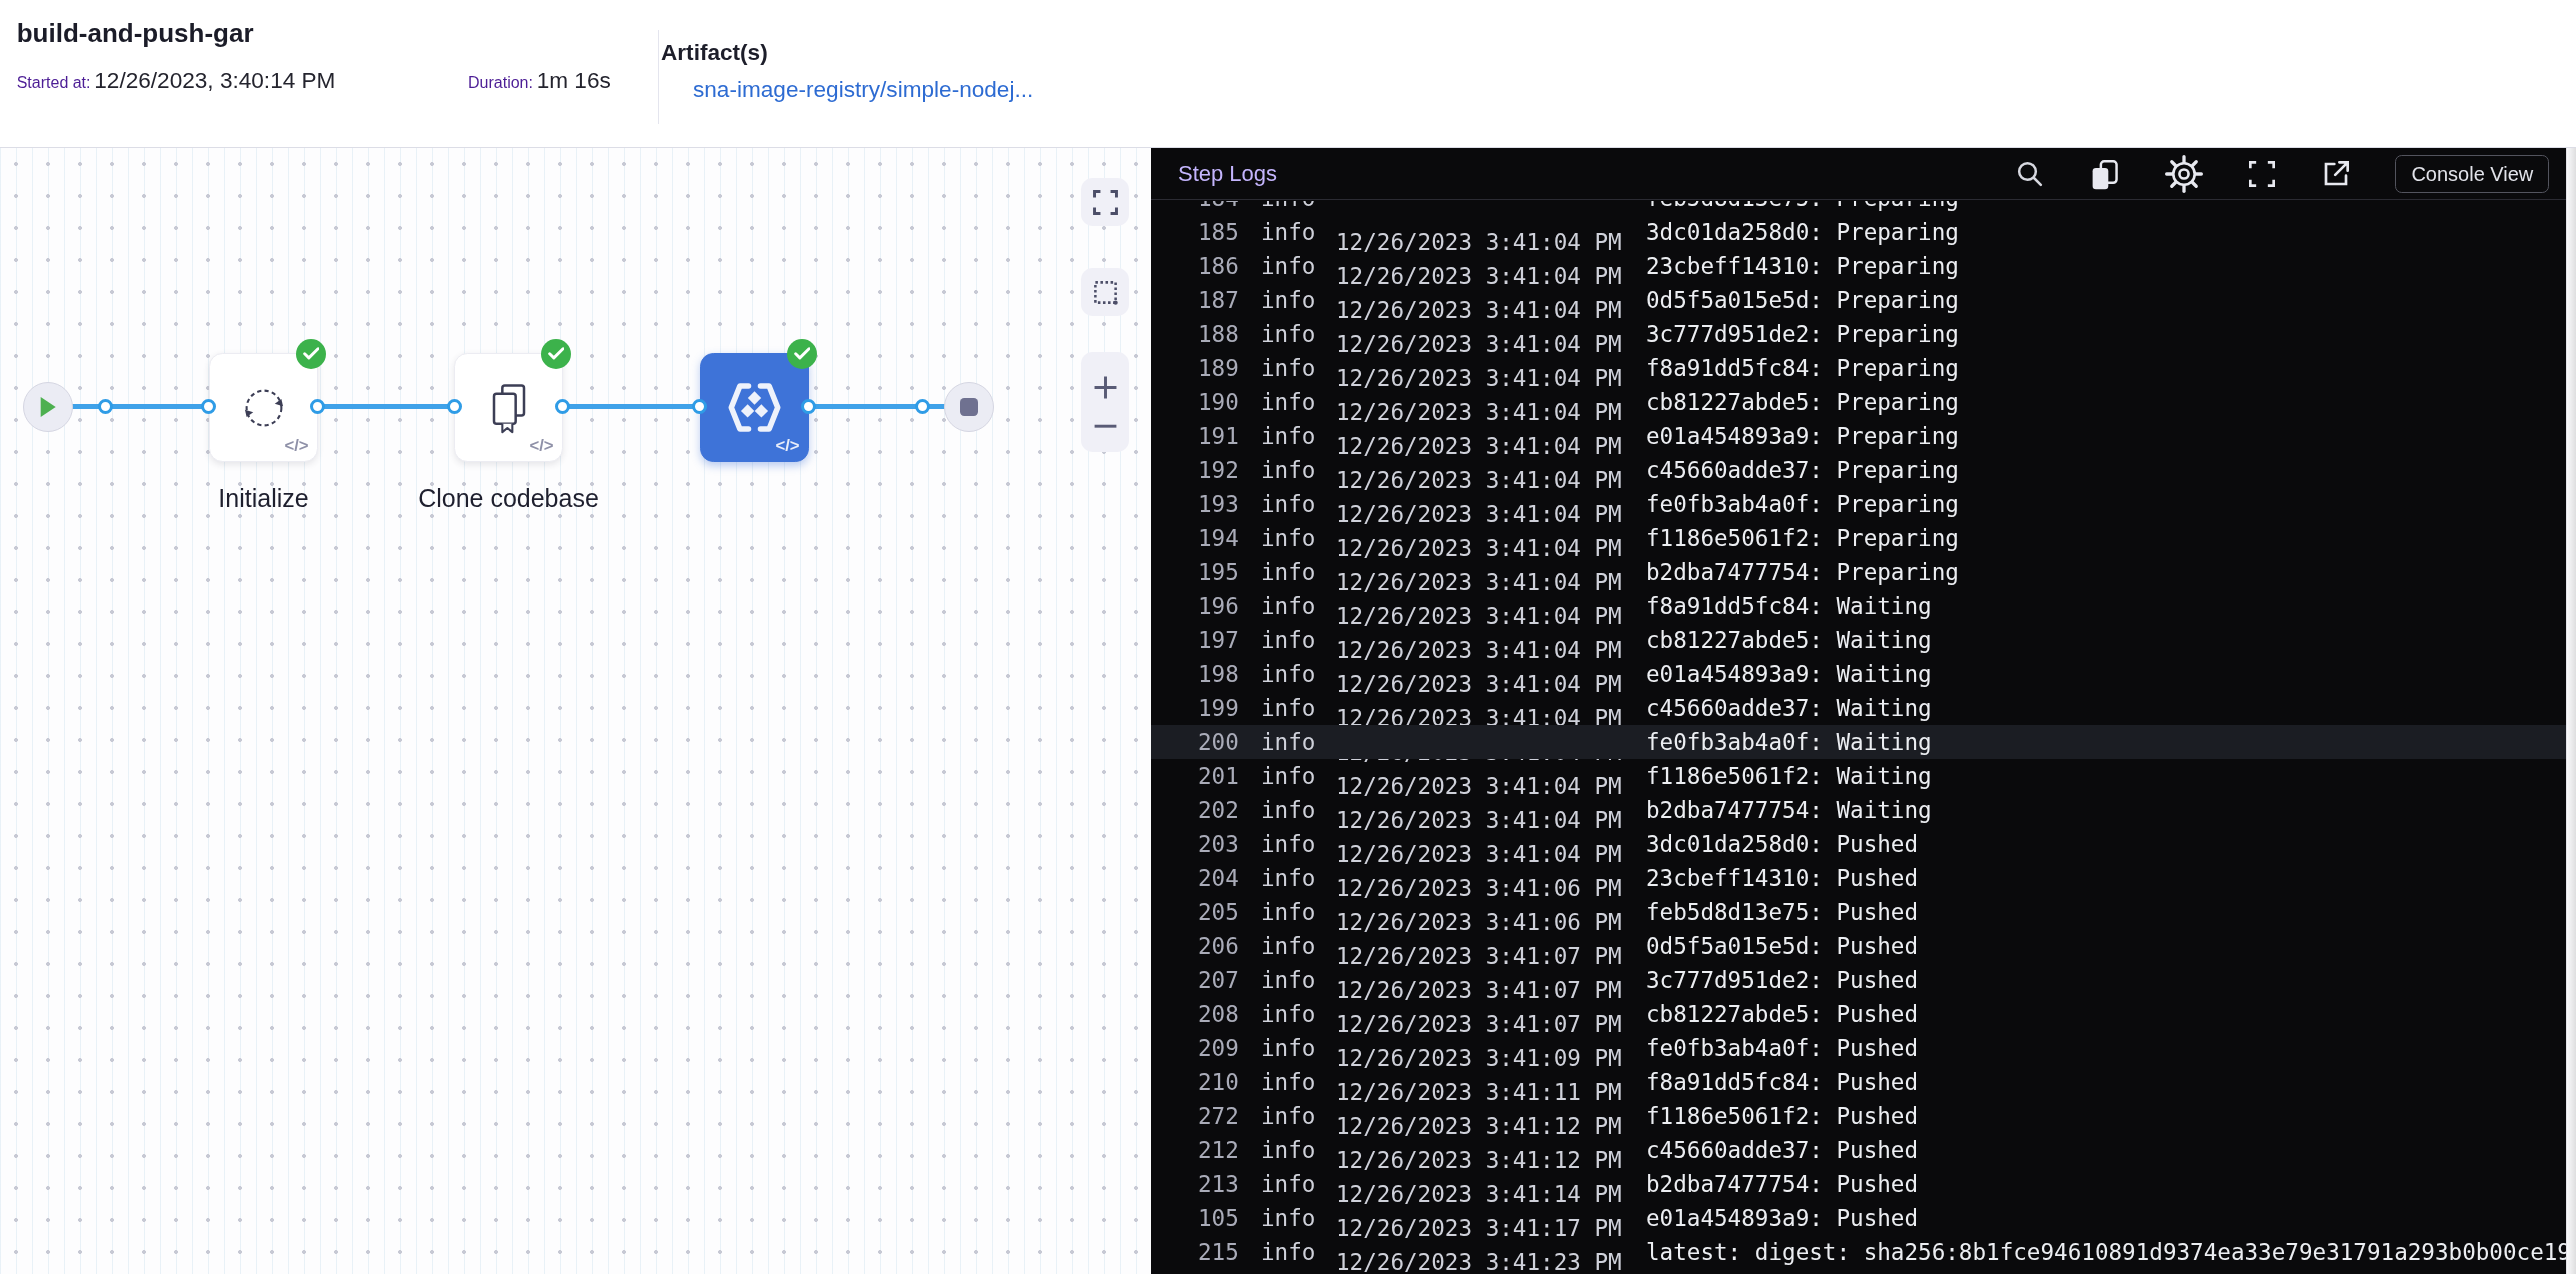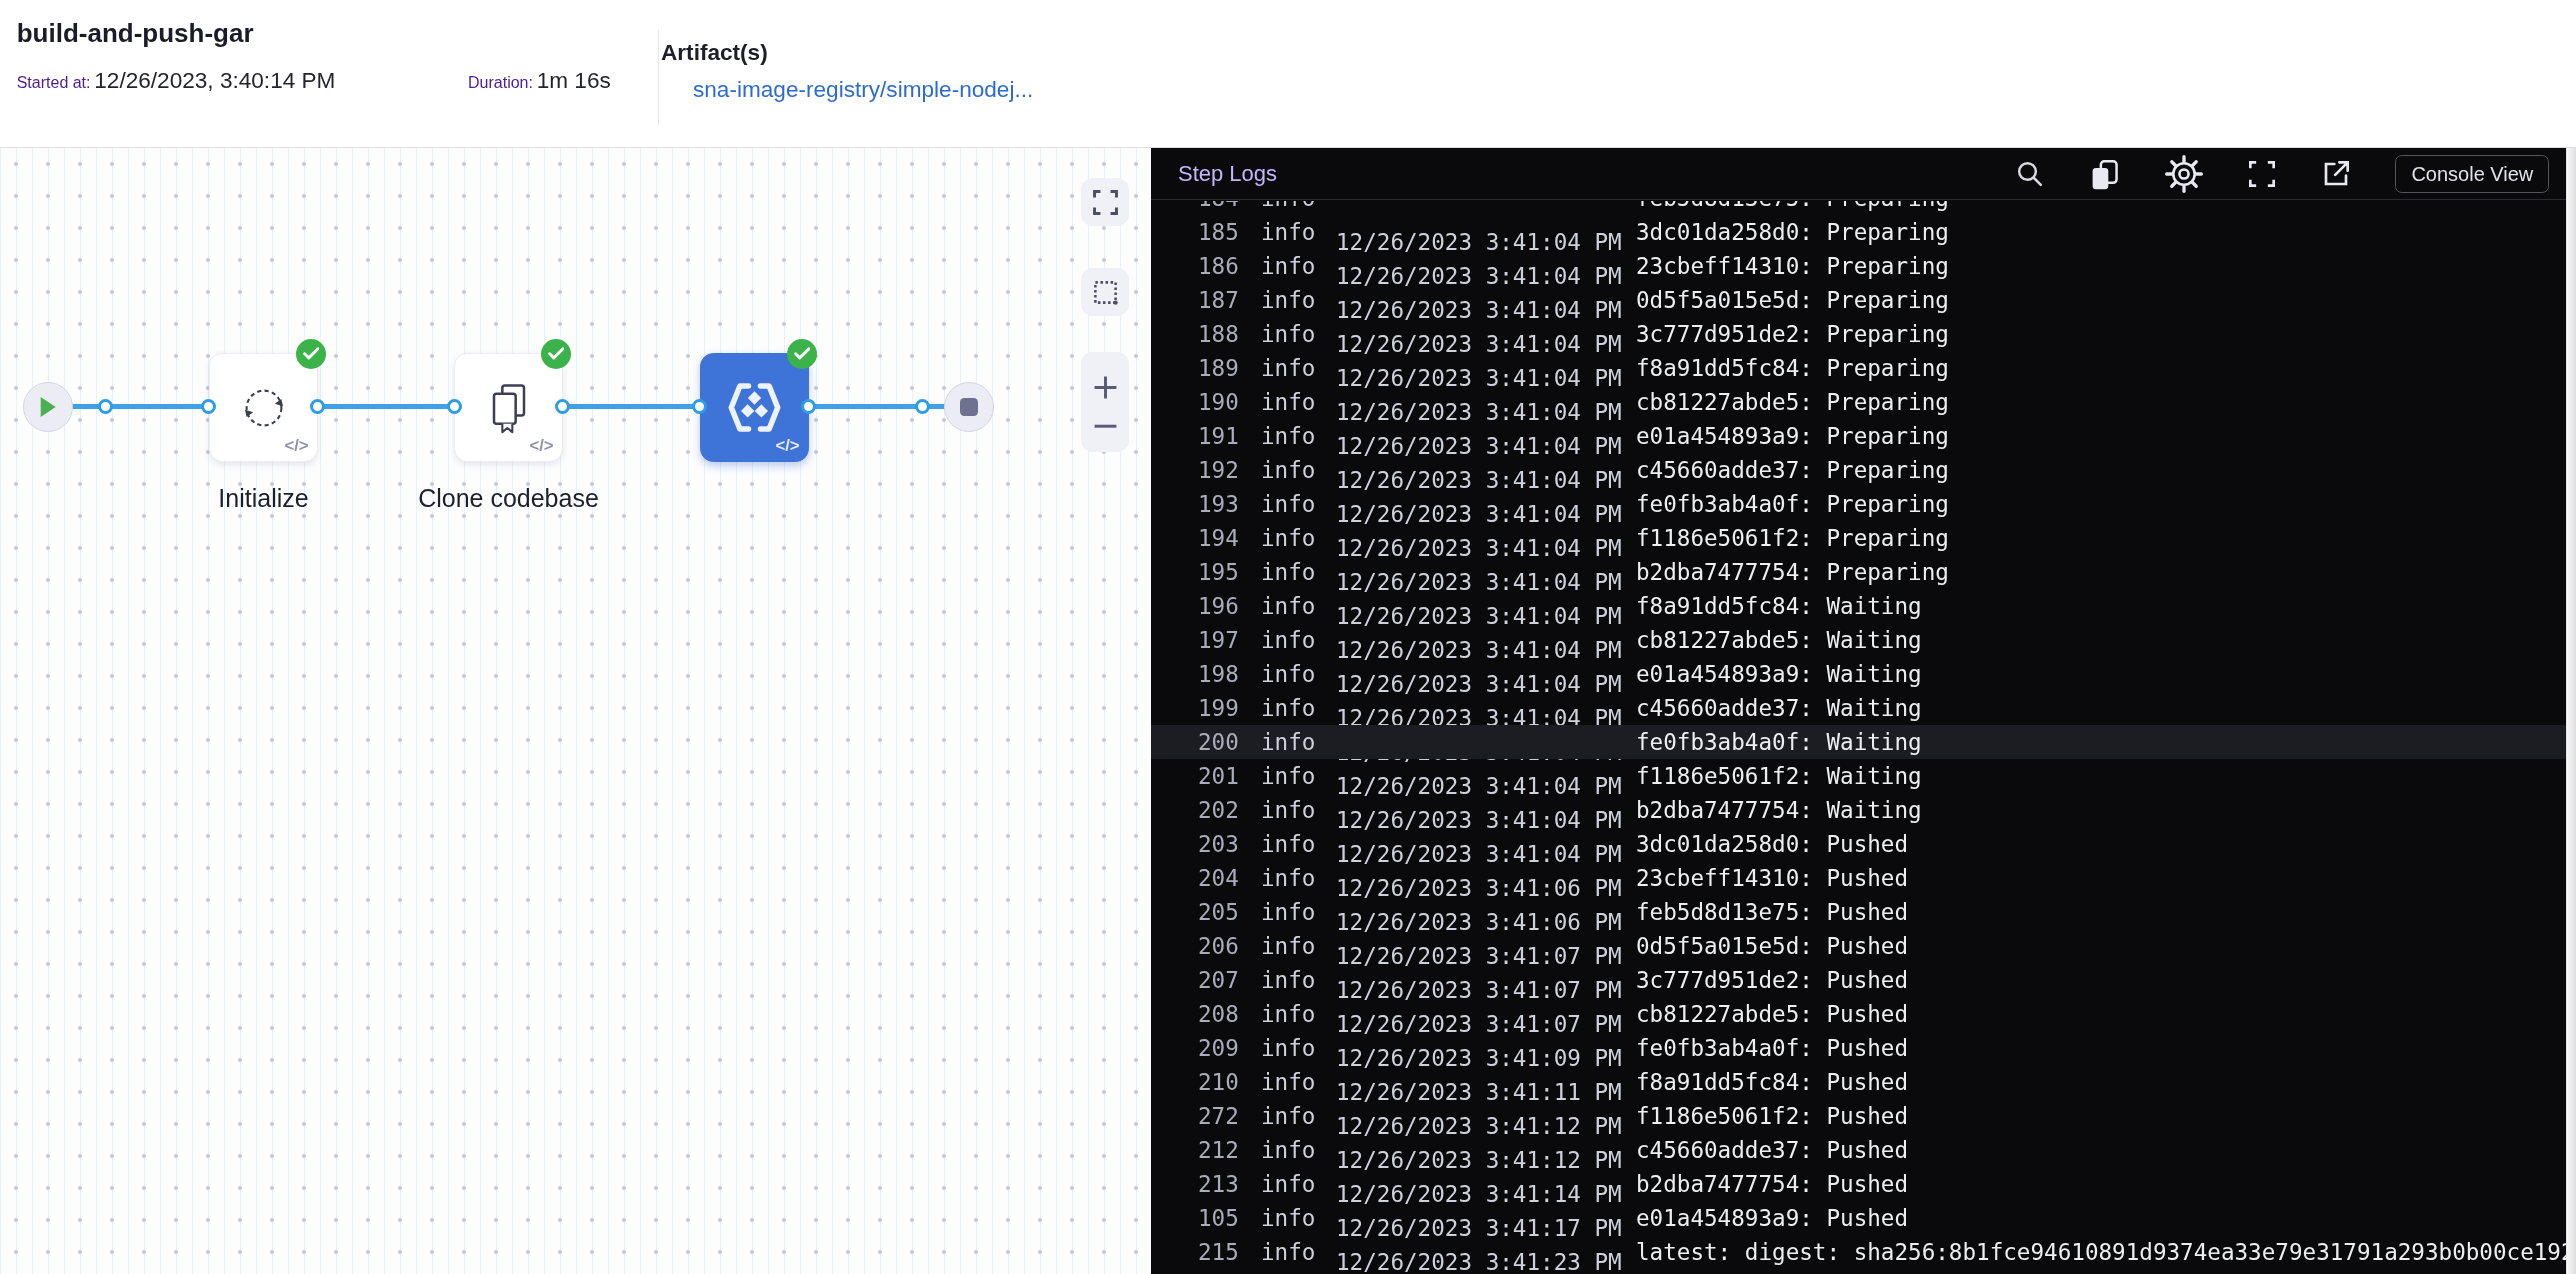--- a/index.html
+++ b/index.html
@@ -60,21 +60,21 @@
 
   .log-rows { position:absolute; left:0; top:53px; right:0; bottom:0; overflow:hidden;
               font-family:"DejaVu Sans Mono", monospace; font-size:22.6px; }
   .log-row { position:relative; height:34px; white-space:nowrap; }
   .log-row:first-child { margin-top:-20px; }
   .log-row.highlight { background:#1b1d23; }
   .log-row span { position:absolute; top:50%; transform:translateY(-50%); }
   .c-num  { left:47px;  color:#aaacb9; }
   .c-lvl  { left:110px; color:#cfd1da; }
   .c-time { left:185px; color:#cfd1da;margin-top:44px; }
-  .c-msg  { left:485px; color:#eceef2; }
+  .c-msg  { left:495px; color:#eceef2; }
 
   .scroll-strip { position:absolute; left:2566px; top:148px; width:10px; height:1127px;
                   background:linear-gradient(to right,#fafafc,#dededf); border-left:0.8px solid #e3e3e8; z-index:6; }
 </style>
 </head>
 <body>
 
 <div class="top-header">
   <div class="page-title">build-and-push-gar</div>
   <div class="started-at">

